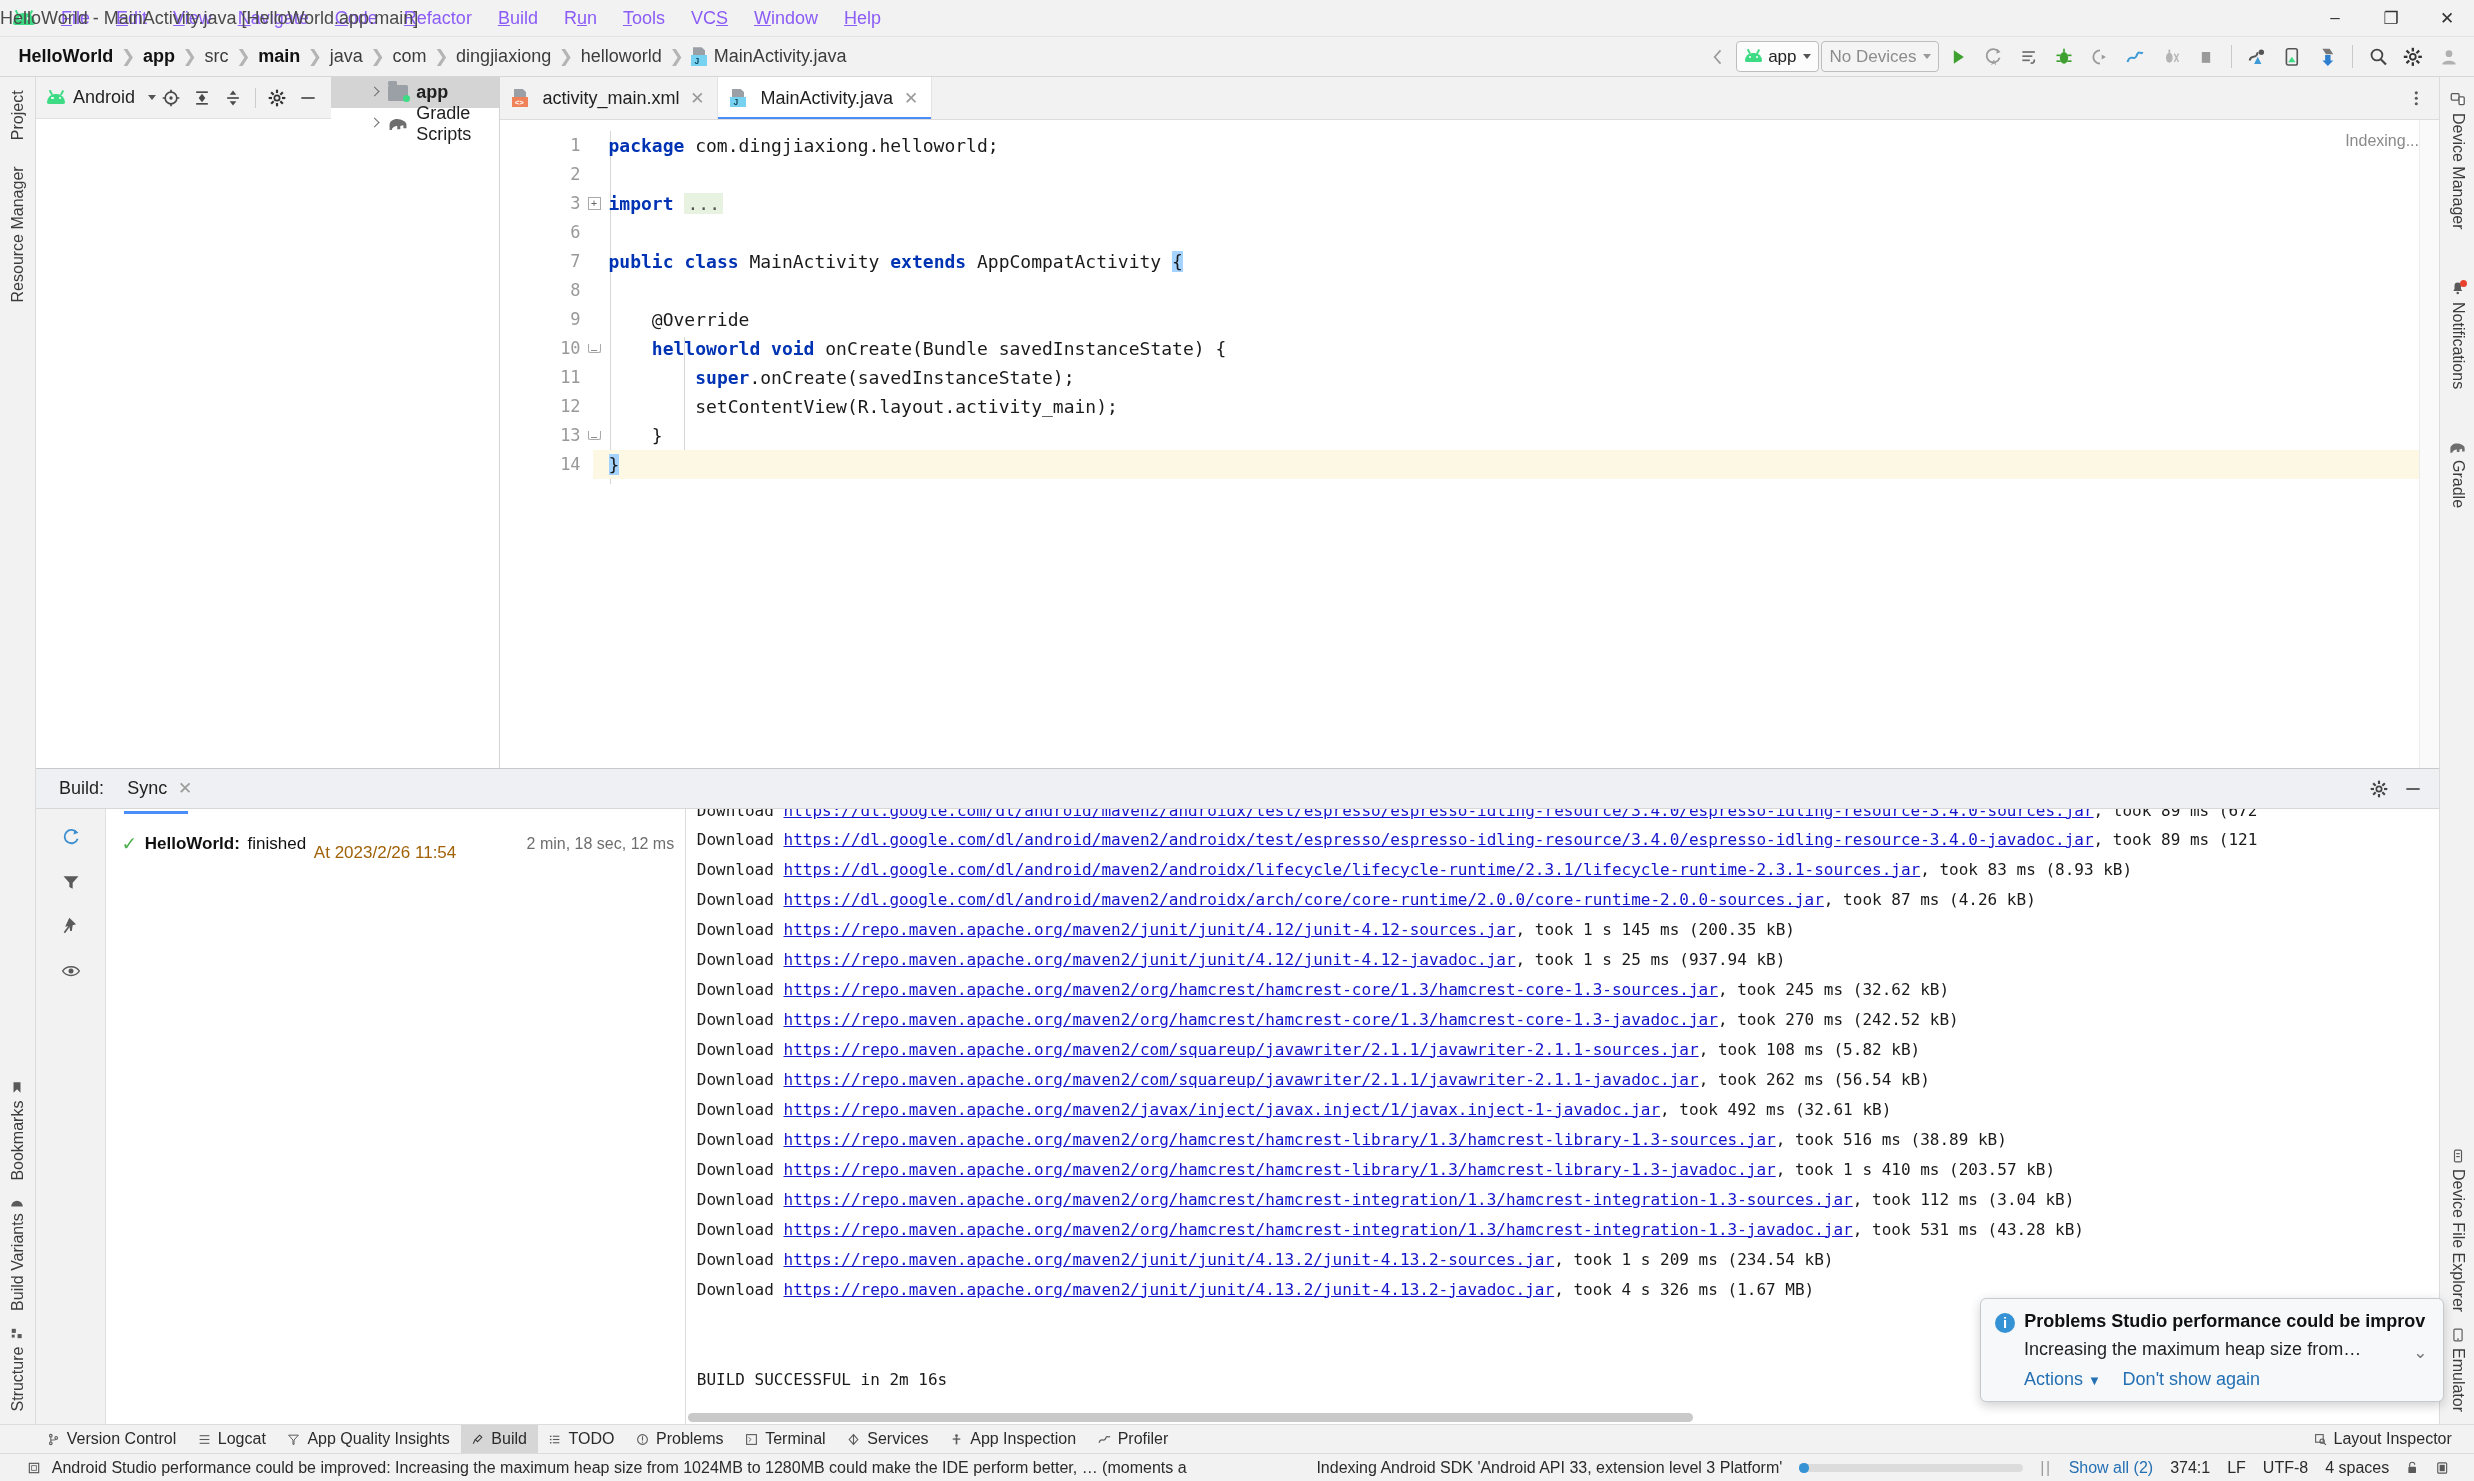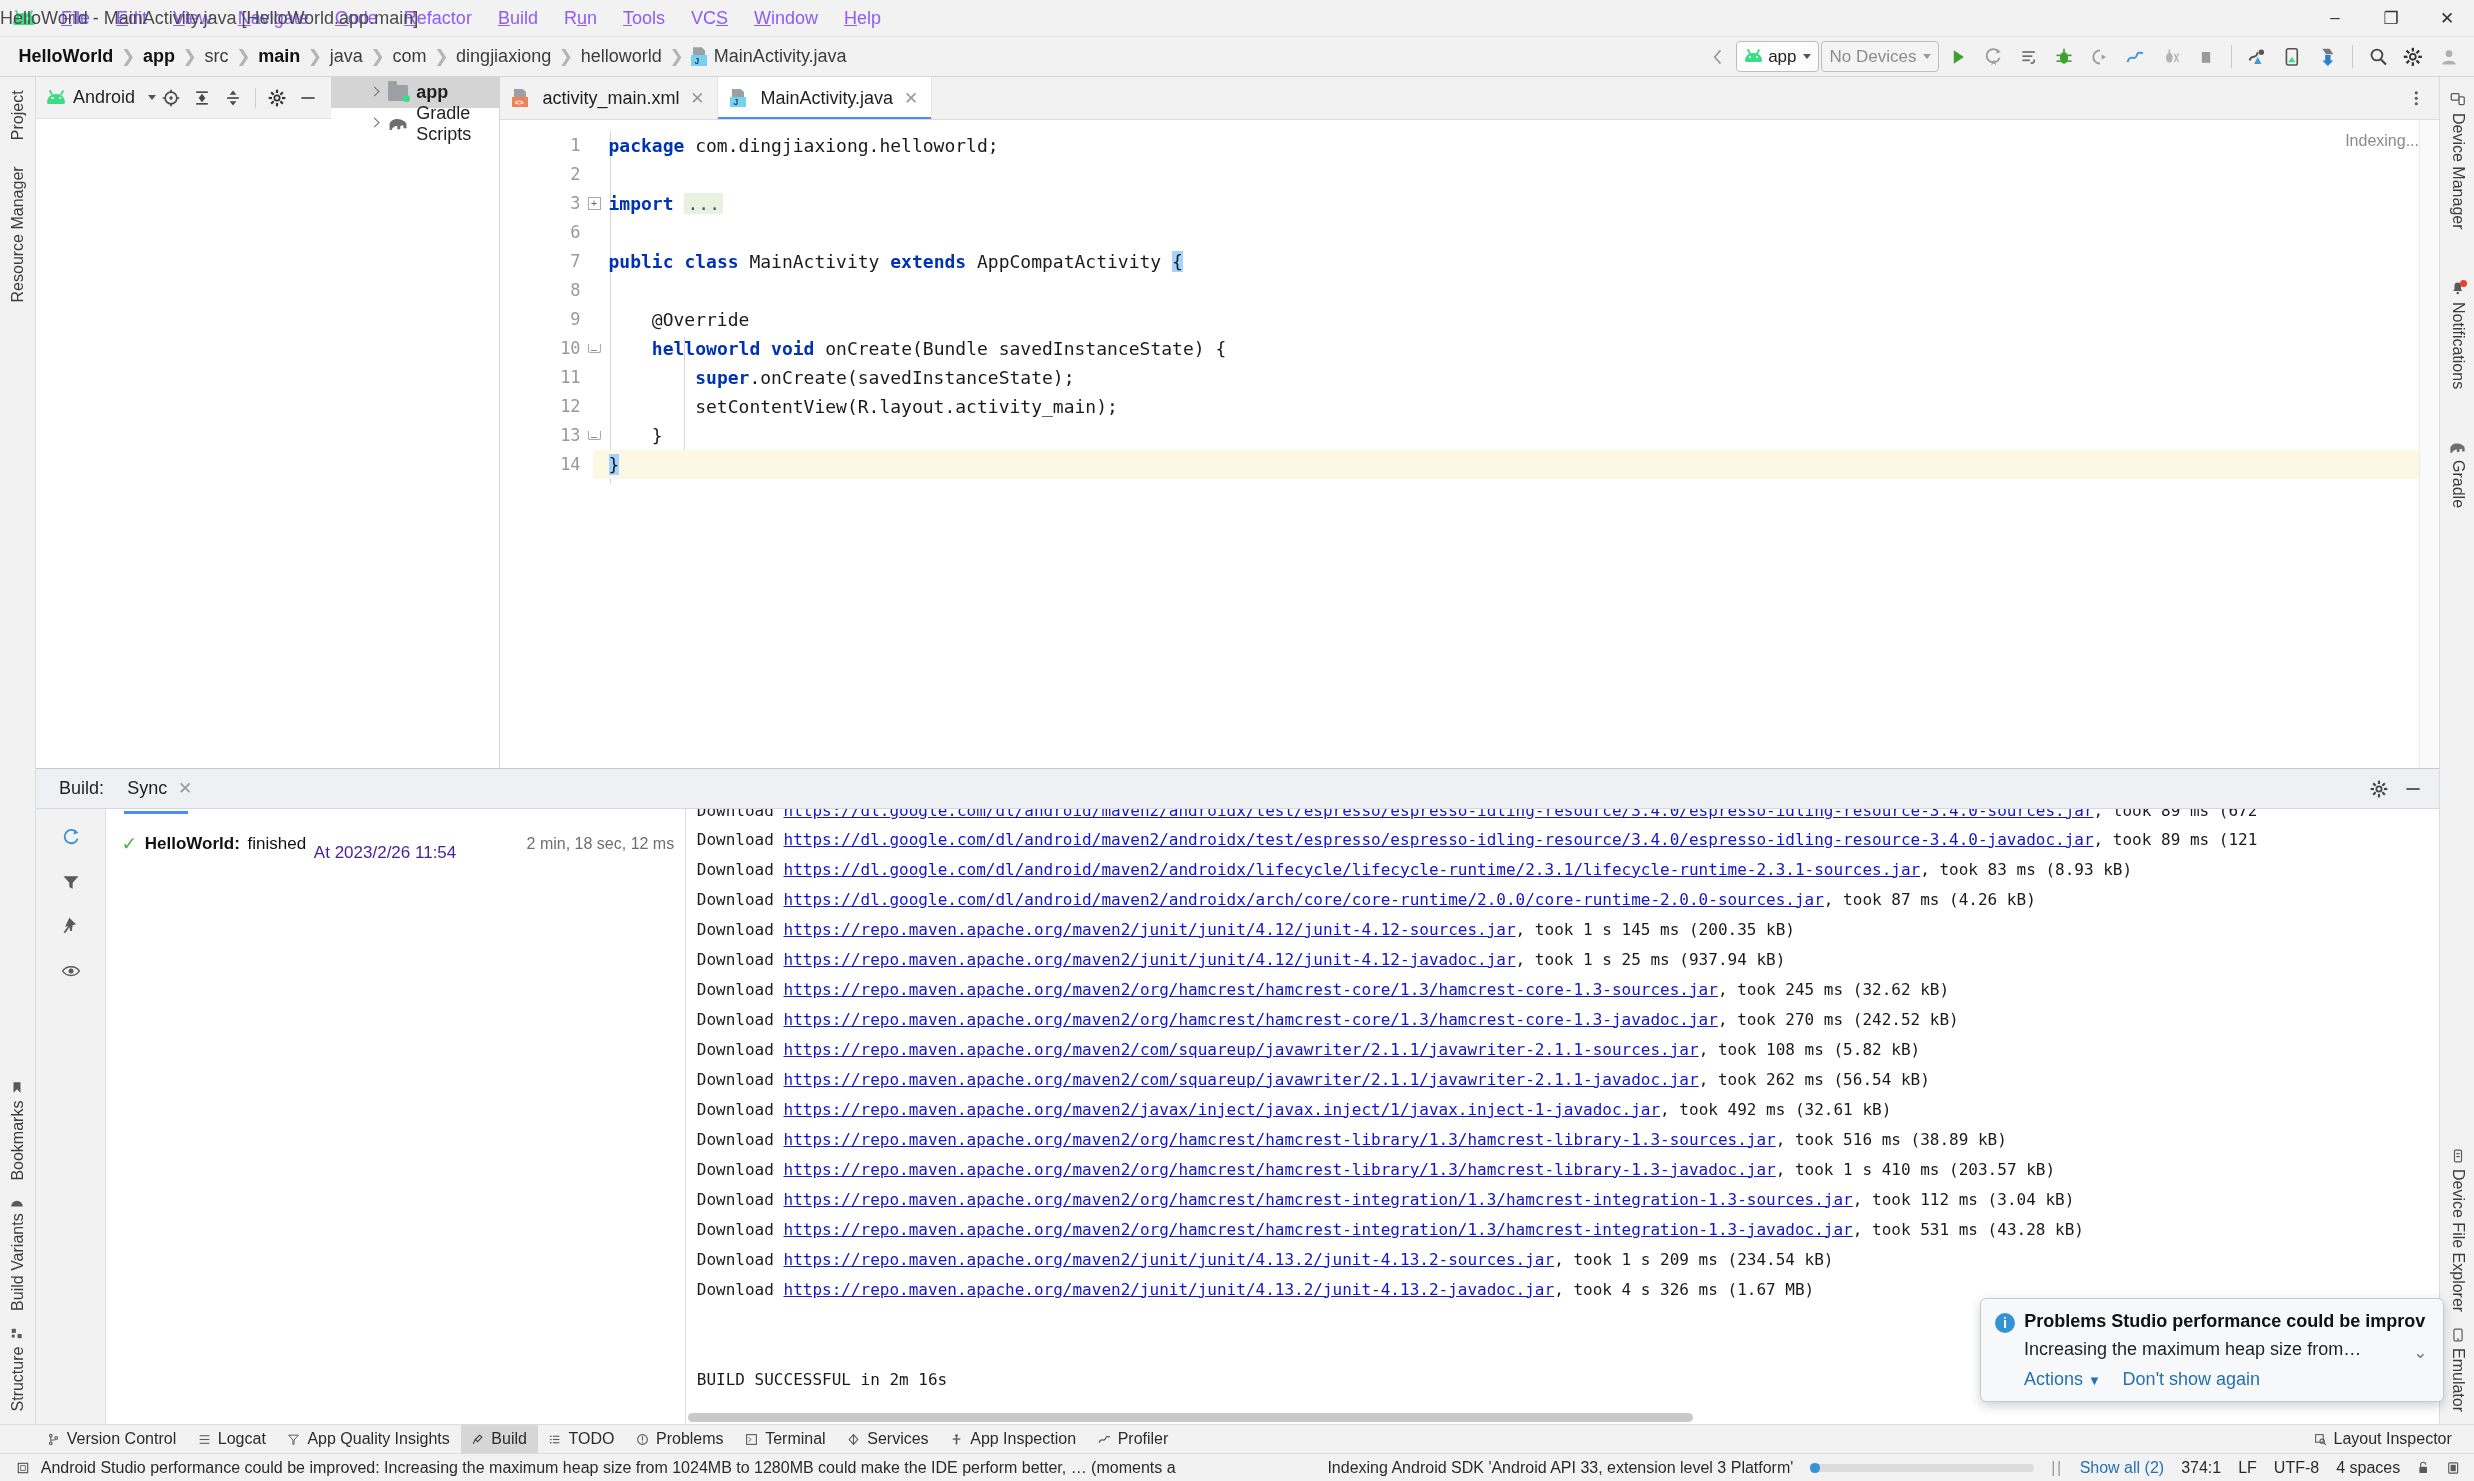--- a/index.html
+++ b/index.html
@@ -169,21 +169,21 @@
     align-items:center; padding-top:10.8px; gap:10.8px; border-right:0.8px solid #e0e0e0;
   }
   .bic{ width:34px;height:34px;display:flex;align-items:center;justify-content:center;color:#5a5a5a;font-size:18.6px;border-radius:3.1px; }
   .build-tree{
     width:580px; flex:0 0 580px; background:#fff; border-right:0.8px solid #dcdcdc; padding-top:10.8px;
   }
   .bt-row{ display:flex; align-items:center; gap:7.7px; padding:4.6px 10.8px 4.6px 15.5px; font-size:17px; white-space:nowrap; }
   .check{ color:#4caf50; font-size:18.6px; }
   .bt-name{ font-weight:bold; color:#111; }
   .bt-status{ color:#111; }
-  .bt-at{ color:#4c1d95;margin-top:19px; }
+  .bt-at{ color:#a16207;margin-top:19px; }
   .bt-dur{ margin-left:auto; color:#6e6e6e; font-size:16px; }
 
   .log{
     flex:1 1 auto; background:#fff; overflow:hidden; position:relative;
     font-family:"DejaVu Sans Mono", monospace; font-size:16px; padding-top:0; min-width:0;
   }
   .lrow{ height:30px; line-height:30px; white-space:nowrap; padding-left:10.8px; color:#1a1a1a; }
   .lrow .dl{ color:#1a1a1a; }
   .lrow a{ color:#1414cc; text-decoration:underline; }
   .lrow .meta{ color:#1a1a1a; }
@@ -220,21 +220,21 @@
   .btb{
     display:flex; align-items:center; gap:7px; padding:3.1px 10.8px; font-size:16px; color:#2b2b2b; height:29px; white-space:nowrap;
   }
   .btb.active{ background:#d6d6d6; }
   .btb-right{ margin-left:auto; display:flex; align-items:center; padding-right:12.4px; }
   .gico{ font-size:14.7px; color:#5a5a5a; display:inline-flex; align-items:center; }
 
   
   .statusbar{
     height:29px; flex:0 0 29px; background:#f2f2f2; display:flex; align-items:center;
-    border-top:0.8px solid #dcdcdc; padding:0 16px; gap:10.8px; font-size:16px; color:#2b2b2b;
+    border-top:0.8px solid #dcdcdc; padding:0 27px; gap:10.8px; font-size:16px; color:#2b2b2b;
   }
   .sb-msg{ color:#2b2b2b; white-space:nowrap; }
   .sb-right{ margin-left:auto; display:flex; align-items:center; gap:17px; white-space:nowrap; }
   .progress{ width:224px; height:7.7px; background:#dcdcdc; border-radius:3.9px; position:relative; }
   .progress .dot{ position:absolute; left:0; top:-0.8px; width:9.3px;height:9.3px;border-radius:50%;background:#3592d4; }
   .pipes{ color:#9a9a9a; letter-spacing:1.5px; }
   .sb-lnk{ color:#2470b3; }
   svg{ display:block; }
 </style>
 </head>

